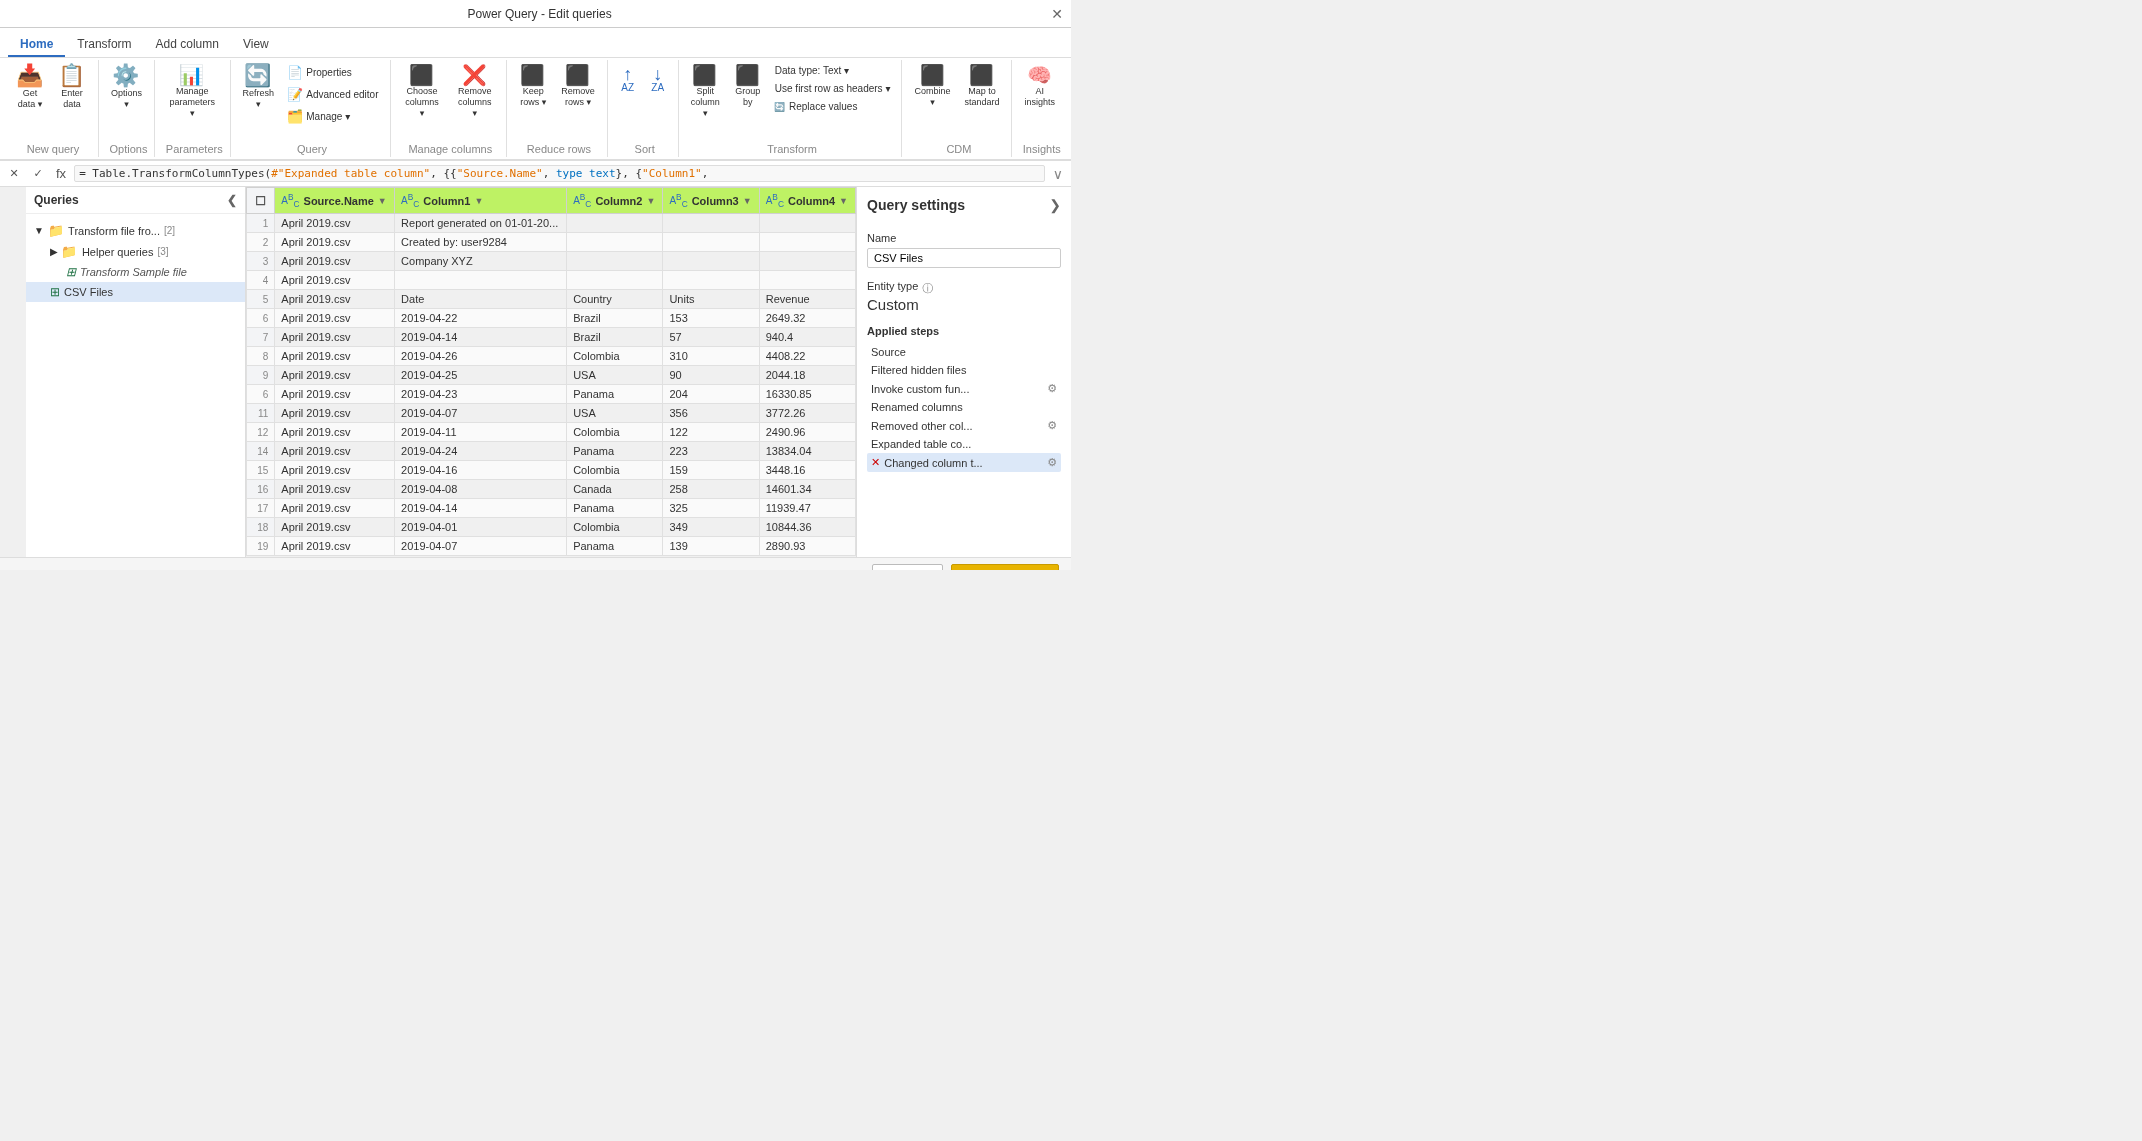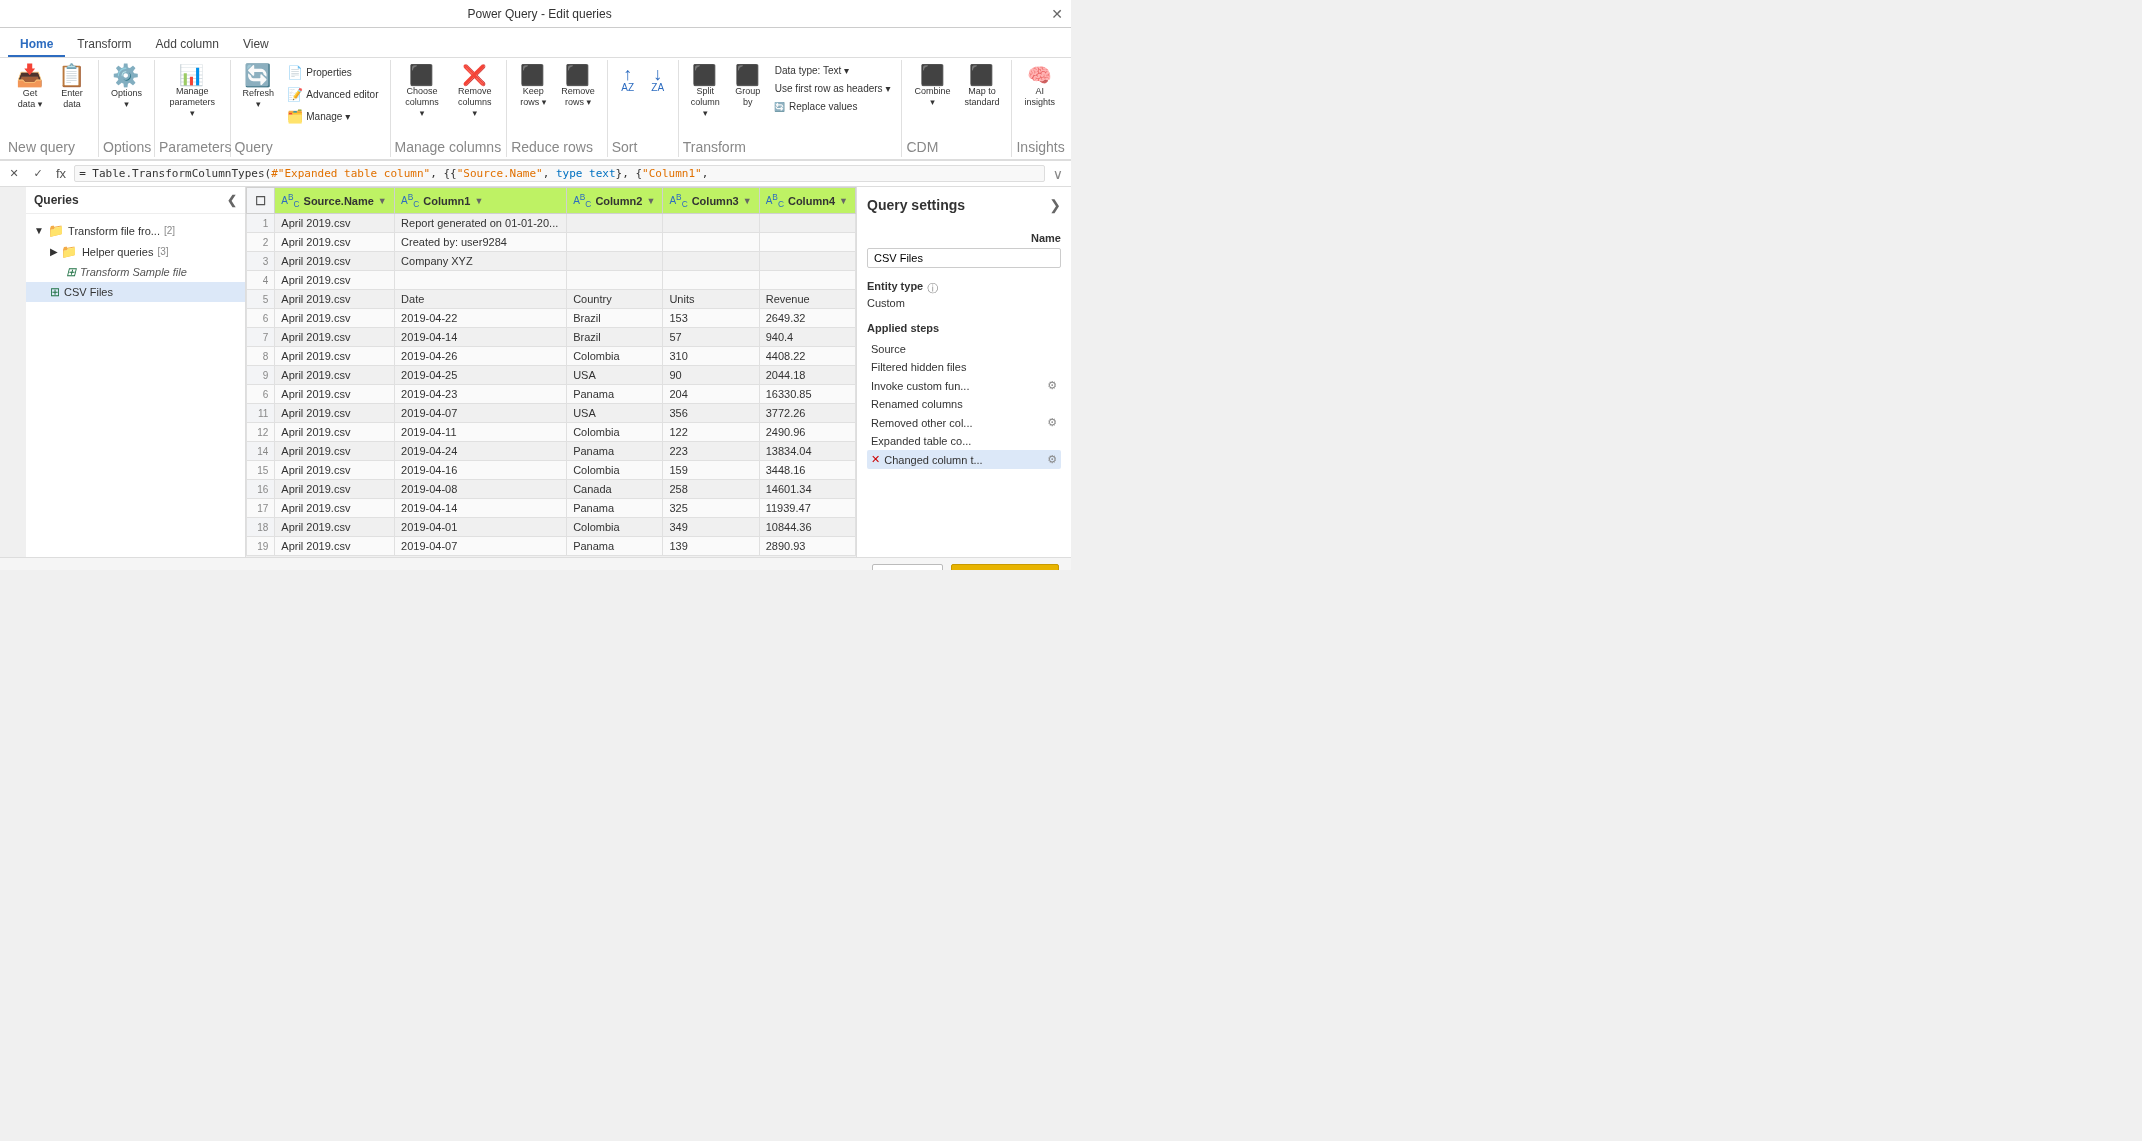--- a/index.html
+++ b/index.html
@@ -11,21 +11,21 @@
     .title-bar-close { cursor: pointer; font-size: 14px; color: #666; }
 
     
     .ribbon-tabs { background: #fff; display: flex; align-items: flex-end; padding: 0 8px; border-bottom: 1px solid #ddd; height: 30px; }
     .ribbon-tab { padding: 4px 12px; font-size: 12px; cursor: pointer; border-bottom: 2px solid transparent; color: #444; }
     .ribbon-tab.active { border-bottom: 2px solid #2d6cc0; color: #2d6cc0; font-weight: 600; }
 
     
     .ribbon { background: #fff; border-bottom: 2px solid #ddd; display: flex; align-items: stretch; padding: 2px 4px; min-height: 90px; }
     .ribbon-group { display: flex; flex-direction: column; align-items: center; border-right: 1px solid #e0e0e0; padding: 2px 6px; position: relative; }
-    .ribbon-group-label { font-size: 14px; color: #888; position: absolute; bottom: 2px; left: 4px; right: 0; text-align: left; }
+    .ribbon-group-label { font-size: 11px; color: #888; position: absolute; bottom: 2px; left: 4px; right: 0; text-align: center; }
     .ribbon-items { display: flex; align-items: flex-start; gap: 2px; padding-bottom: 14px; }
     
     .ribbon-btn { display: flex; flex-direction: column; align-items: center; justify-content: center; padding: 2px 5px; cursor: pointer; border: 1px solid transparent; border-radius: 2px; min-width: 40px; }
     .ribbon-btn .icon { font-size: 22px; line-height: 1; color: #2d6cc0; }
     .ribbon-btn .label { font-size: 9px; text-align: center; color: #333; margin-top: 1px; line-height: 1.2; }
     
     .ribbon-btn-small { display: flex; align-items: center; gap: 3px; padding: 2px 4px; cursor: pointer; border: 1px solid transparent; border-radius: 2px; white-space: nowrap; font-size: 10px; color: #333; }
     .ribbon-btn-small .icon-sm { font-size: 13px; color: #2d6cc0; }
     
     .ribbon-col { display: flex; flex-direction: column; gap: 1px; padding-bottom: 14px; }
@@ -63,26 +63,26 @@
     table.data-grid tr:nth-child(even) td { background: #fafafa; }
     .row-num-col { background: #f3f4f6; color: #888; text-align: right; padding-right: 6px; min-width: 28px; border: 1px solid #d0d0d0; font-size: 10px; }
 
     
     .right-panel { width: 215px; background: #fff; border-left: 1px solid #ddd; display: flex; flex-direction: column; padding: 10px; overflow-y: auto; }
     .right-panel-header { display: flex; align-items: center; justify-content: space-between; margin-bottom: 19px; }
     .right-panel-title { font-size: 14px; font-weight: 600; color: #333; }
     .right-panel-expand { font-size: 14px; color: #666; cursor: pointer; }
     
     .settings-section { margin-bottom: 12px; }
-    .settings-label { font-size: 11px; font-weight: 700; color: #333; margin-bottom: 4px; text-align: right; }
+    .settings-label { font-size: 11px; font-weight: 400; color: #333; margin-bottom: 4px; }
     .settings-input { width: 100%; border: 1px solid #ccc; padding: 3px 6px; font-size: 11px; border-radius: 2px; }
     
     .entity-type-row { display: flex; align-items: center; gap: 4px; }
     .info-icon { font-size: 11px; color: #888; cursor: pointer; }
-    .entity-value { font-size: 11px; color: #333; }
+    .entity-value { font-size: 15px; color: #333; }
     
     .applied-steps-label { font-size: 11px; font-weight: 600; color: #333; margin-bottom: 6px; }
     .step-item { display: flex; align-items: center; justify-content: space-between; padding: 3px 4px; border-radius: 2px; cursor: pointer; font-size: 11px; }
     .step-item.active { background: #dce8f8; }
     .step-left { display: flex; align-items: center; gap: 4px; }
     .step-x { color: #c00; font-size: 11px; cursor: pointer; }
     .step-gear { font-size: 11px; color: #888; cursor: pointer; }
 
     
     .footer { background: #f5f5f5; border-top: 1px solid #ddd; display: flex; align-items: center; justify-content: flex-end; padding: 6px 12px; gap: 8px; height: 38px; }

